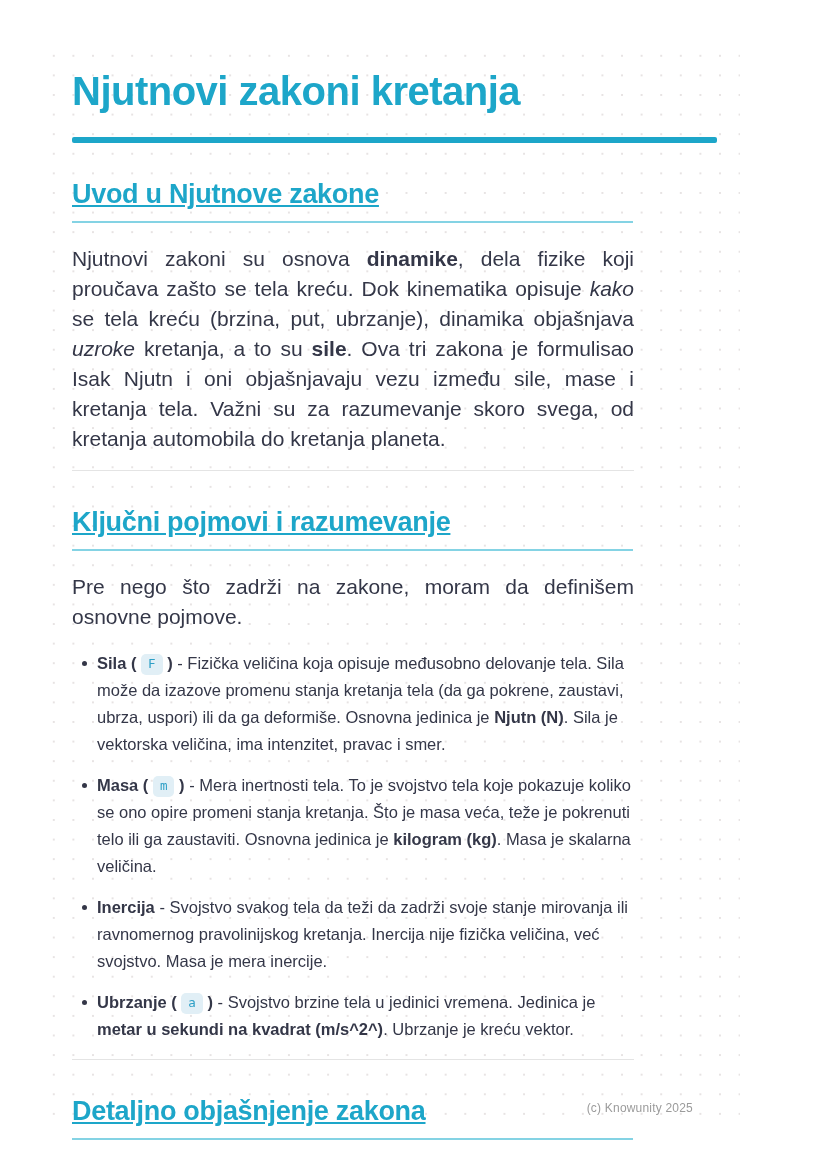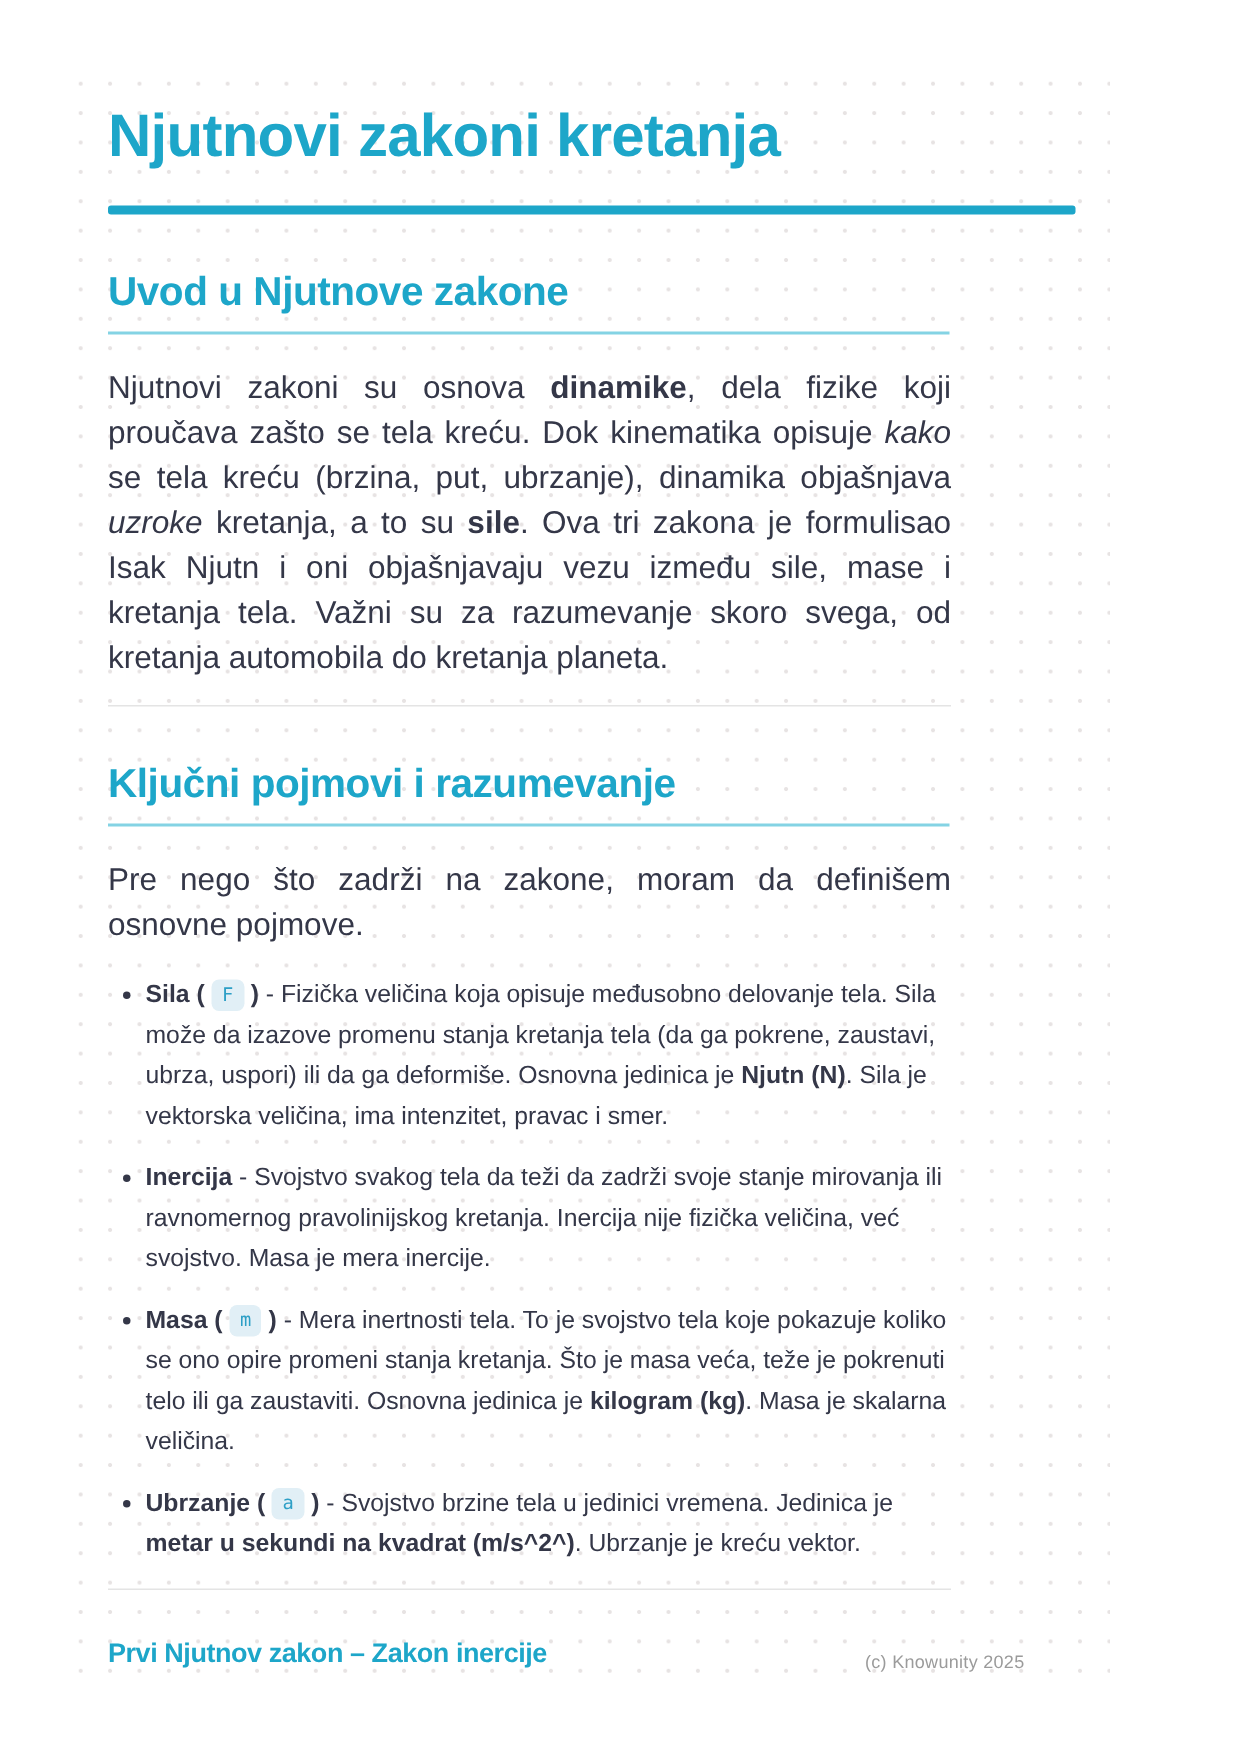--- a/index.html
+++ b/index.html
@@ -19,21 +19,21 @@
   }
   .content{position:absolute;left:72px;top:70px;width:645px;z-index:3;}
   h1{
     margin:0;font-size:40px;line-height:1.08;font-weight:800;letter-spacing:-0.5px;
     color:var(--accent,#1da6c9);
   }
   .thick-rule{height:6px;width:645px;margin-top:24px;background:var(--accent,#1da6c9);border-radius:2px;}
   h2{
     margin:36px 0 0 0;font-size:27px;line-height:1.15;font-weight:800;letter-spacing:-0.3px;
     color:var(--accent,#1da6c9);width:561px;box-sizing:border-box;
-    padding-bottom:11px;border-bottom:2px solid var(--accent-light,#84d3e4);
+    padding-bottom:11px;border-bottom:2px solid var(--accent-light,#84d3e4);text-decoration:underline;
   }
   h3{
     margin:32px 0 0 0;font-size:18px;line-height:1.2;font-weight:800;letter-spacing:-0.3px;
     color:var(--accent,#1da6c9);
   }
   p.body{
     margin:21px 0 0 0;width:562px;font-size:21px;line-height:30px;
     text-align:justify;color:var(--body-text,#343748);
   }
   .divider{margin-top:16px;width:562px;border-top:1px solid var(--divider,#e4e4e4);height:0;}
@@ -47,21 +47,21 @@
     background:var(--body-text,#343748);
   }
   b{font-weight:700;}
   em{font-style:italic;}
   code.badge{
     display:inline-block;font-family:"DejaVu Sans Mono",monospace;font-size:12.5px;line-height:1;
     background:var(--badge-bg,#e1eff6);color:var(--badge-text,#2d9fc6);
     padding:4px 7px;border-radius:5px;vertical-align:1px;
   }
   .footer-credit{
-    position:absolute;top:1101px;right:57px;z-index:4;
+    position:absolute;top:1101px;right:47px;z-index:4;
     font-size:12px;color:var(--footer-text,#9b9b9b);letter-spacing:0.2px;
   }
 </style>
 </head>
 <body>
 
 <div class="canvas">
   <div class="stripe"></div>
   <div class="dot-grid"></div>
 
@@ -72,24 +72,25 @@
     <h2>Uvod u Njutnove zakone</h2>
     <p class="body"><span>Njutnovi zakoni su osnova </span><b>dinamike</b><span>, dela fizike koji proučava zašto se tela kreću. Dok kinematika opisuje </span><em>kako</em><span> se tela kreću (brzina, put, ubrzanje), dinamika objašnjava </span><em>uzroke</em><span> kretanja, a to su </span><b>sile</b><span>. Ova tri zakona je formulisao Isak Njutn i oni objašnjavaju vezu između sile, mase i kretanja tela. Važni su za razumevanje skoro svega, od kretanja automobila do kretanja planeta.</span></p>
 
     <div class="divider"></div>
 
     <h2>Ključni pojmovi i razumevanje</h2>
     <p class="body"><span>Pre nego što zadrži na zakone, moram da definišem osnovne pojmove.</span></p>
 
     <ul class="concepts">
       <li><b>Sila ( </b><code class="badge">F</code><b> )</b><span> - Fizička veličina koja opisuje međusobno delovanje tela. Sila može da izazove promenu stanja kretanja tela (da ga pokrene, zaustavi, ubrza, uspori) ili da ga deformiše. Osnovna jedinica je </span><b>Njutn (N)</b><span>. Sila je vektorska veličina, ima intenzitet, pravac i smer.</span></li>
+      <li><b>Masa ( </b><code class="badge">m</code><b> )</b><span> - Mera inertnosti tela. To je svojstvo tela koje pokazuje koliko se ono opire promeni stanja kretanja. Što je masa veća, teže je pokrenuti telo ili ga zaustaviti. Osnovna jedinica je </span><b>kilogram (kg)</b><span>. Masa je skalarna veličina.</span></li>
       <li><b>Inercija</b><span> - Svojstvo svakog tela da teži da zadrži svoje stanje mirovanja ili ravnomernog pravolinijskog kretanja. Inercija nije fizička veličina, već svojstvo. Masa je mera inercije.</span></li>
-      <li><b>Masa ( </b><code class="badge">m</code><b> )</b><span> - Mera inertnosti tela. To je svojstvo tela koje pokazuje koliko se ono opire promeni stanja kretanja. Što je masa veća, teže je pokrenuti telo ili ga zaustaviti. Osnovna jedinica je </span><b>kilogram (kg)</b><span>. Masa je skalarna veličina.</span></li>
       <li><b>Ubrzanje ( </b><code class="badge">a</code><b> )</b><span> - Svojstvo brzine tela u jedinici vremena. Jedinica je </span><b>metar u sekundi na kvadrat (m/s^2^)</b><span>. Ubrzanje je kreću vektor.</span></li>
     </ul>
 
     <div class="divider"></div>
 
+    <h2>Detaljno objašnjenje zakona</h2>
     <h3>Prvi Njutnov zakon – Zakon inercije</h3>
   </div>
 
   <div class="footer-credit">(c) Knowunity 2025</div>
 </div>
 
 </body></html>

